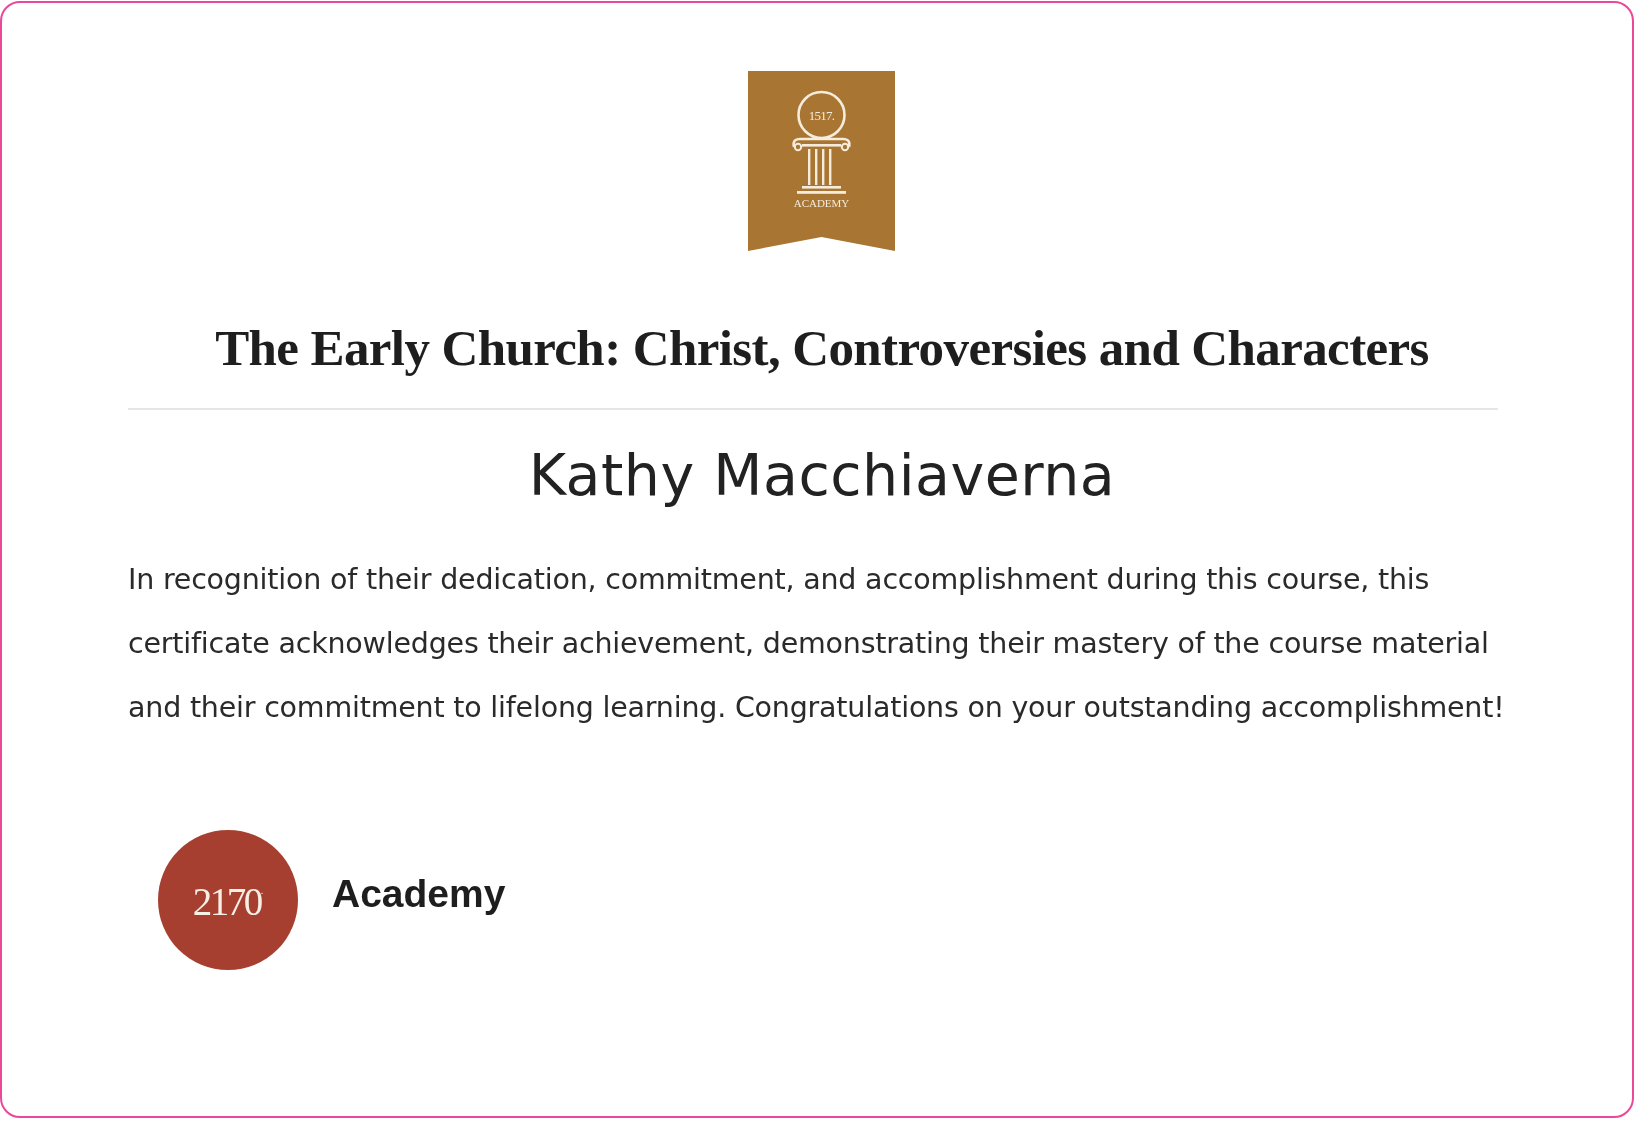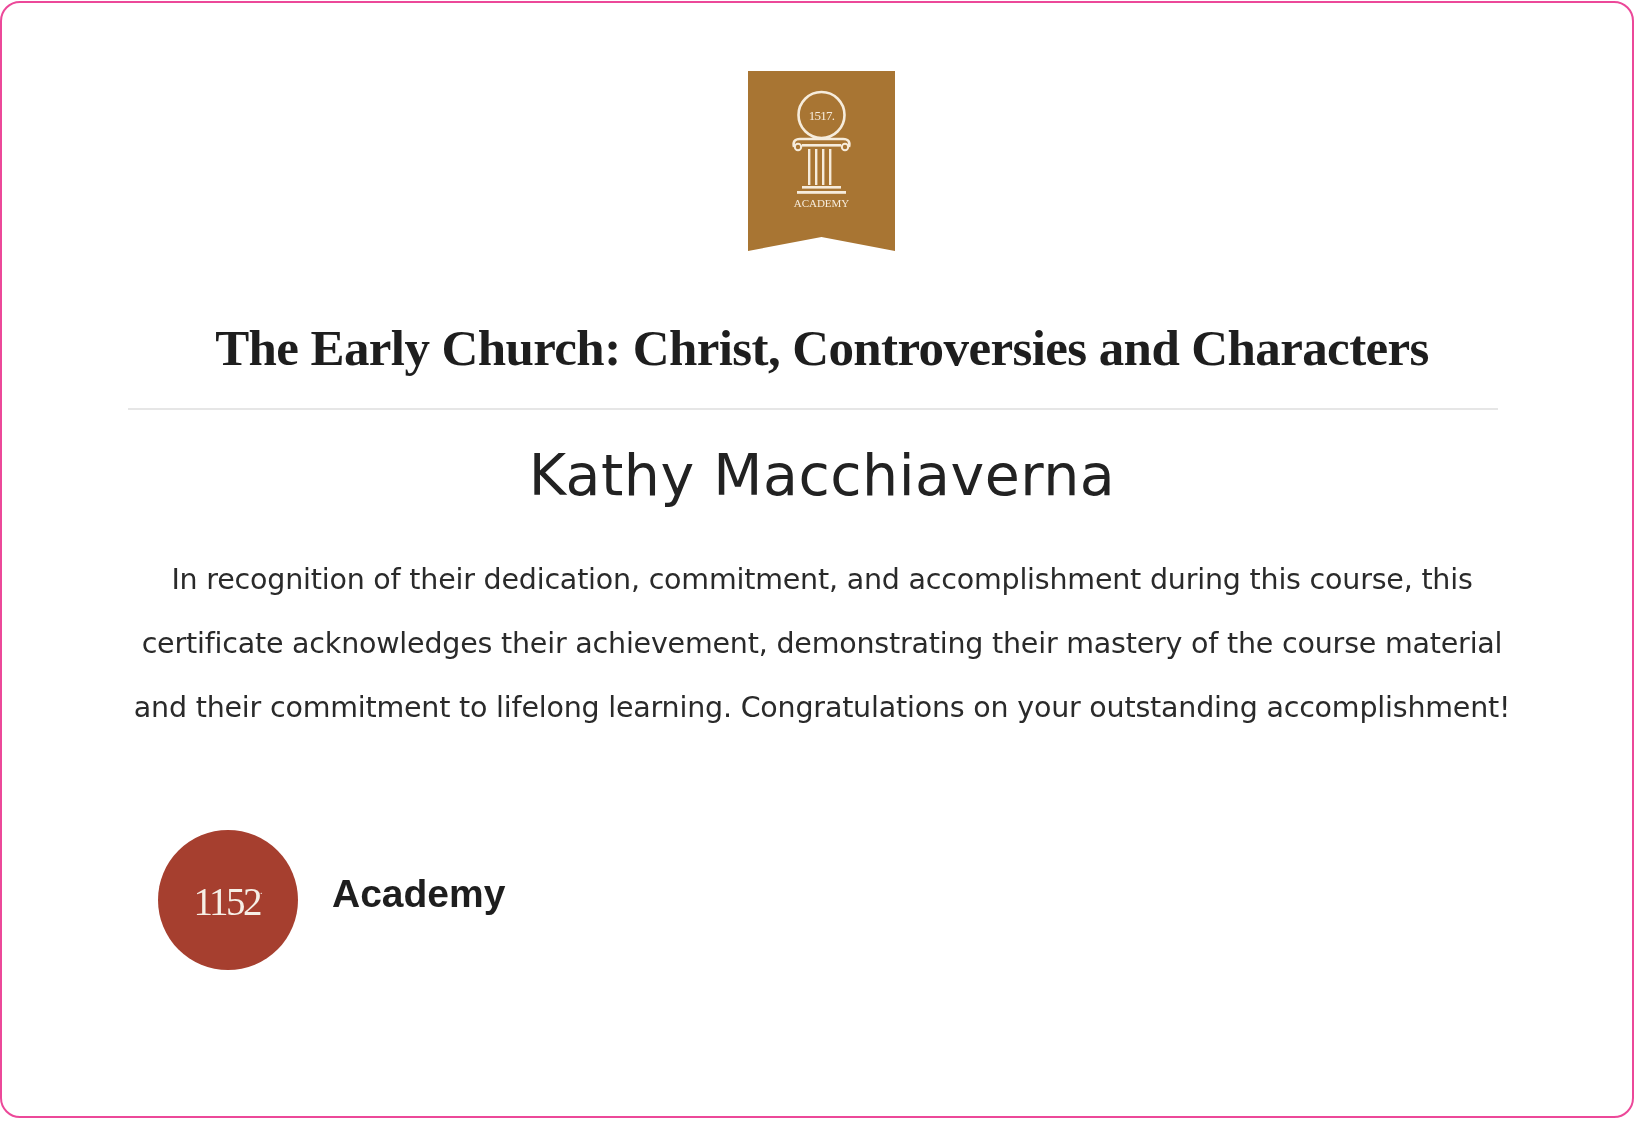--- a/index.html
+++ b/index.html
@@ -67,21 +67,20 @@
       color: #222222;
       line-height: 80px;
       margin: 0;
       letter-spacing: 0.5px;
     }
     .body-text {
       position: absolute;
       left: 126px;
       top: 545px;
       width: 1388px;
-      text-align: center;
       font-family: "DejaVu Sans", sans-serif;
       font-size: 28.5px;
       line-height: 64px;
       color: #2a2a2a;
       margin: 0;
       letter-spacing: -0.2px;
     }
     .footer-logo {
       position: absolute;
       left: 156px;
@@ -161,19 +160,19 @@
 
   <h1 class="title">The Early Church: Christ, Controversies and Characters</h1>
 
   <div class="divider"></div>
 
   <h2 class="recipient">Kathy Macchiaverna</h2>
 
   <p class="body-text">In recognition of their dedication, commitment, and accomplishment during this course, this certificate acknowledges their achievement, demonstrating their mastery of the course material and their commitment to lifelong learning. Congratulations on your outstanding accomplishment!</p>
 
   <div class="footer-logo">
-    <span class="footer-logo-text"><span>1152</span><span class="footer-logo-dot">.</span></span>
+    <span class="footer-logo-text"><span>2170</span><span class="footer-logo-dot">.</span></span>
   </div>
 
   <div class="footer-brand">Academy</div>
 
 
 </div>
 
 </body></html>

